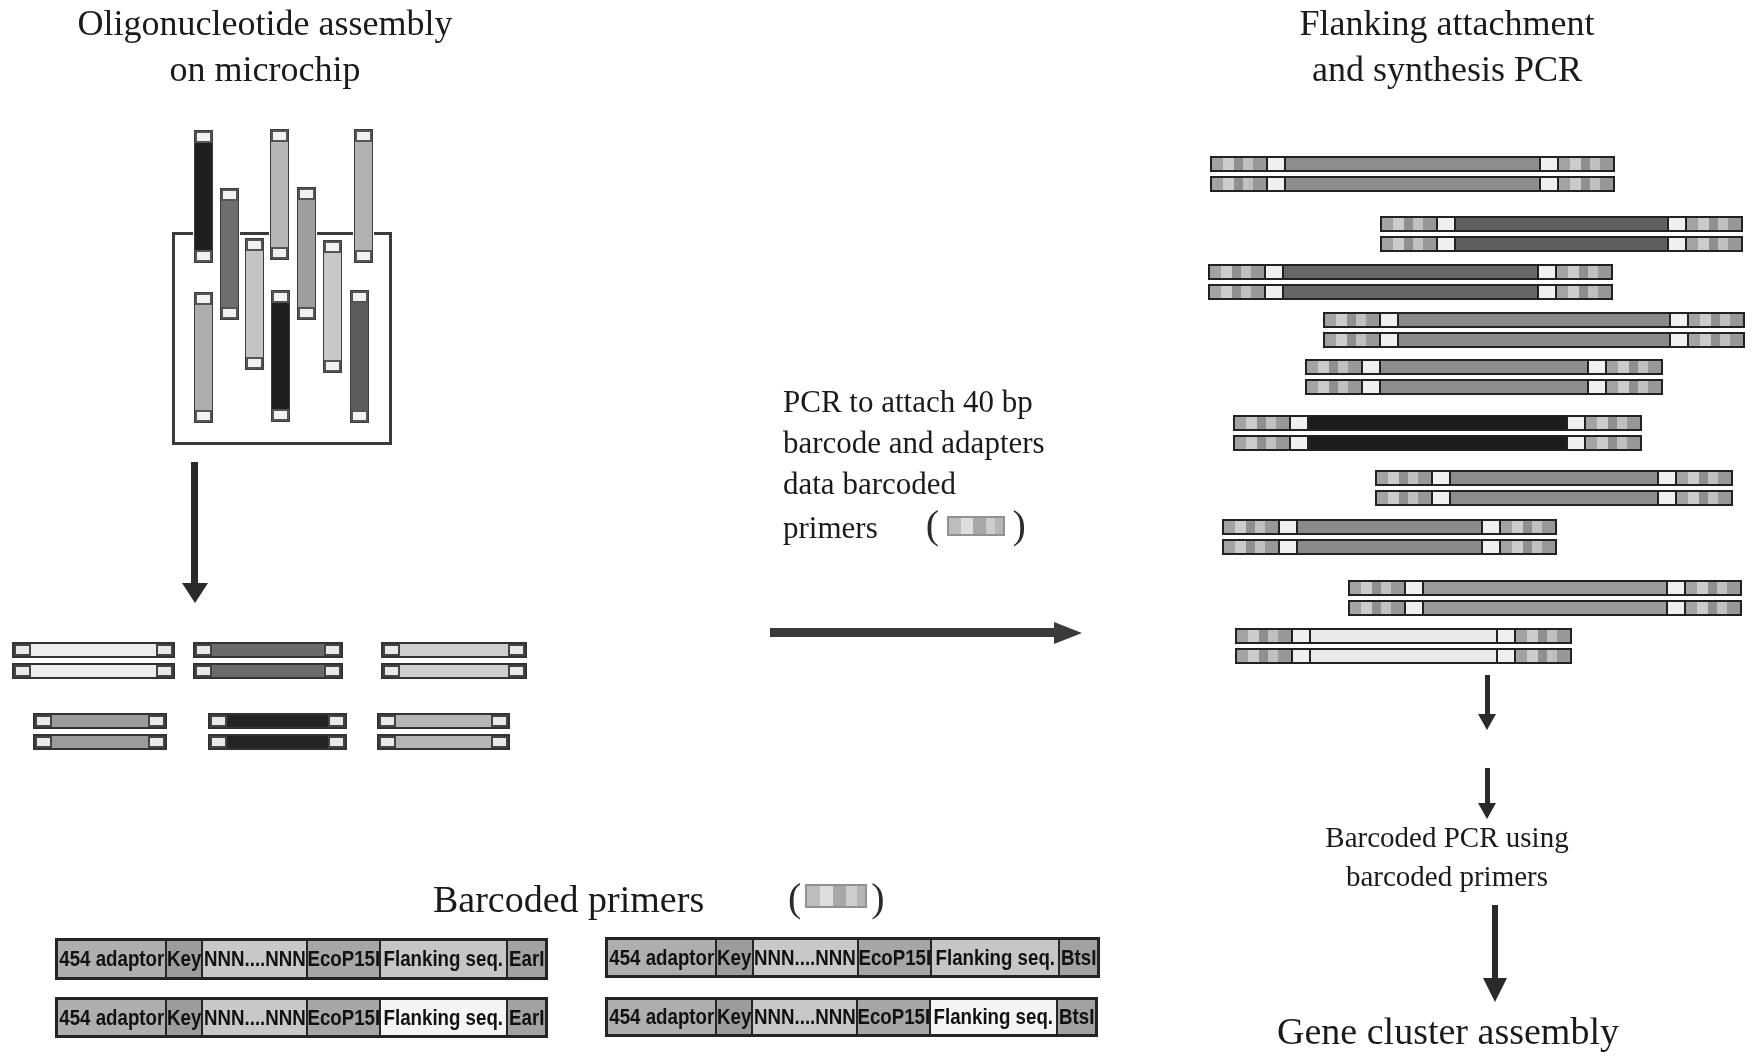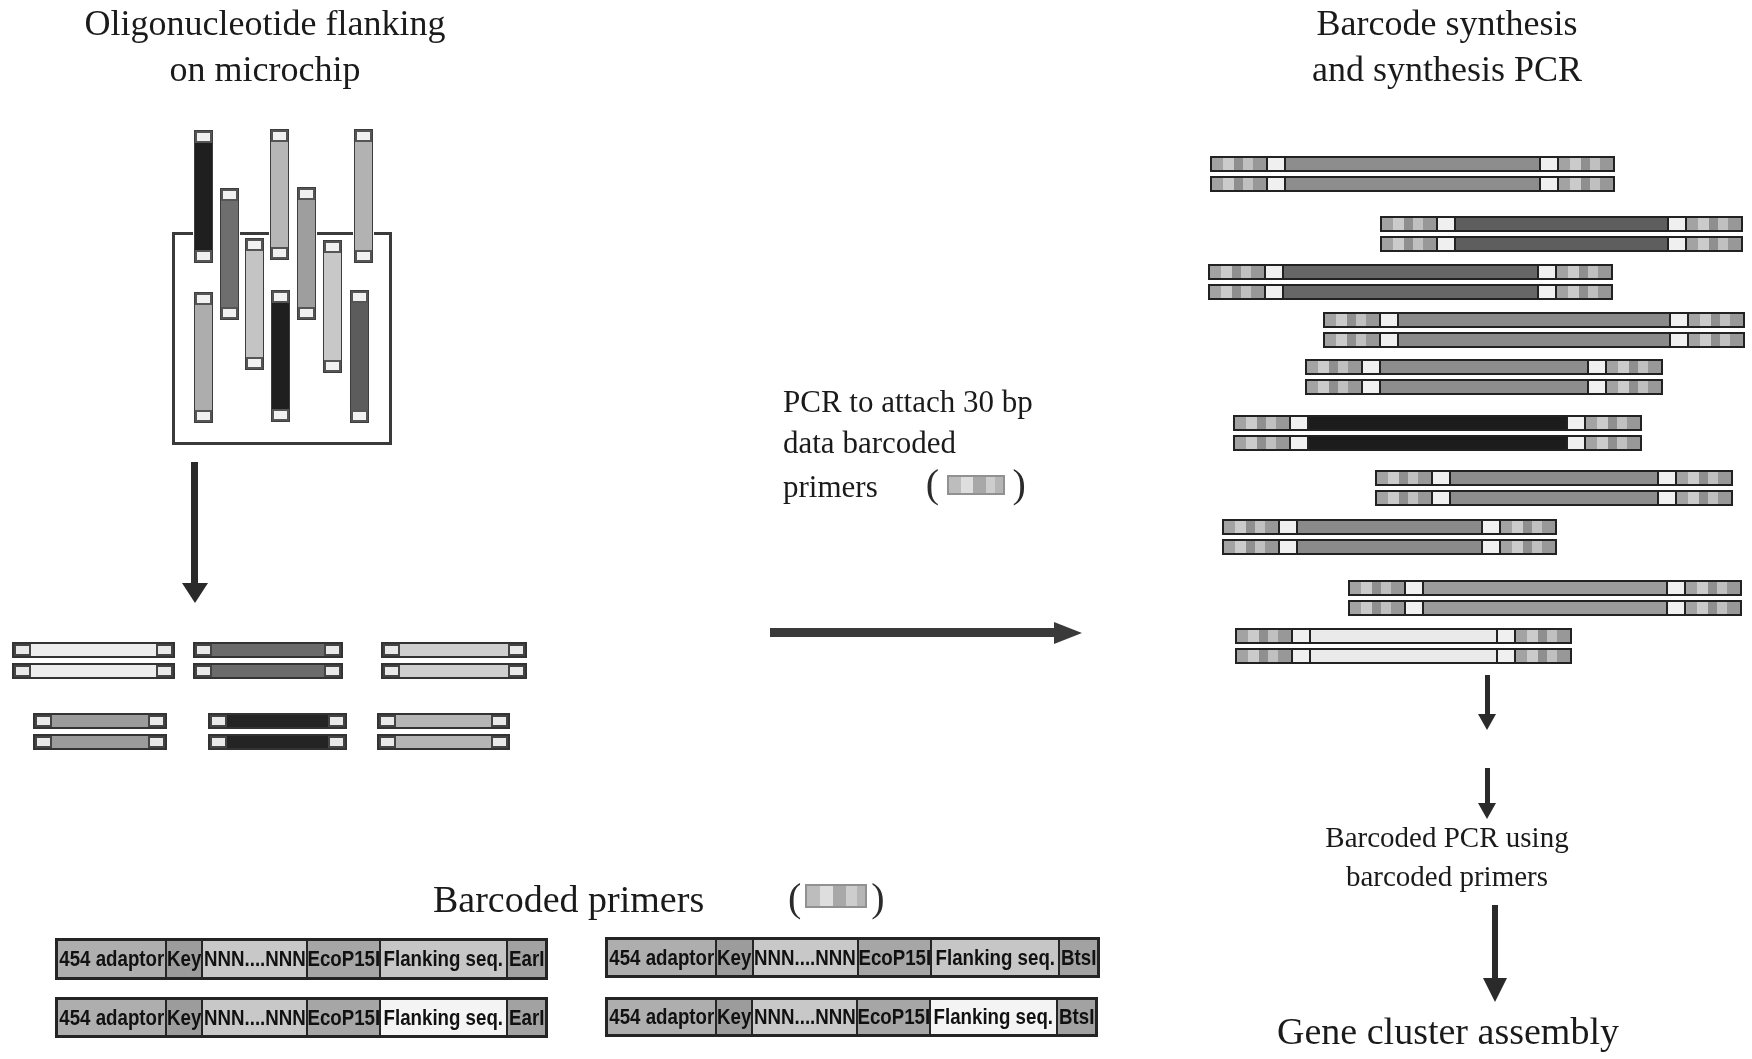--- a/index.html
+++ b/index.html
@@ -54,26 +54,26 @@
   .pseg{height:100%;display:flex;align-items:center;justify-content:center;border-right:2px solid #242424;box-sizing:border-box;overflow:hidden;}
   .pseg:last-child{border-right:none;}
   .pseg span{font-family:"Liberation Sans", sans-serif;font-weight:700;font-size:22px;color:#111;white-space:nowrap;display:inline-block;transform:scaleX(0.85);}
 </style>
 </head>
 <body>
 
 <div id="canvas">
 
   <div class="abs ctr big-title" style="left:15px;top:0;width:500px;">
-    <div>Oligonucleotide flanking</div>
+    <div>Oligonucleotide assembly</div>
     <div>on microchip</div>
   </div>
 
   <div class="abs ctr big-title" style="left:1247px;top:0;width:400px;">
-    <div>Barcode synthesis</div>
+    <div>Flanking attachment</div>
     <div>and synthesis PCR</div>
   </div>
 
   <div>
     <div class="wall" style="left:172px;top:232px;width:3px;height:213px;"></div>
     <div class="wall" style="left:389px;top:232px;width:3px;height:213px;"></div>
     <div class="wall" style="left:172px;top:442px;width:220px;height:3px;"></div>
     <div class="wall" style="left:172px;top:232px;width:21px;height:3px;"></div>
     <div class="wall" style="left:240px;top:232px;width:29px;height:3px;"></div>
     <div class="wall" style="left:317px;top:232px;width:36px;height:3px;"></div>
@@ -183,21 +183,22 @@
           <div class="frag-cap r"></div>
         </div>
         <div class="frag-bar" style="top: 21px; background: rgb(181, 181, 181);">
           <div class="frag-cap l"></div>
           <div class="frag-cap r"></div>
         </div>
       </div>
     </div>
 
   <div class="abs step-label" style="left:783px;top:381px;width:360px;line-height:41px;">
-    <div>PCR to attach 30 bp</div>
+    <div>PCR to attach 40 bp</div>
+    <div>barcode and adapters</div>
     <div>data barcoded</div>
     <div>
       <span>primers</span><span style="display:inline-block;width:48px;"></span><span class="paren">(</span>
       <span class="bcode-icon"></span>
       <span class="paren">)</span>
     </div>
   </div>
 
   <div class="shaft-h" style="left:770px;top:628px;width:287px;height:9px;"></div>
   <div class="head-right" style="left:1054px;top:622px;"></div>

